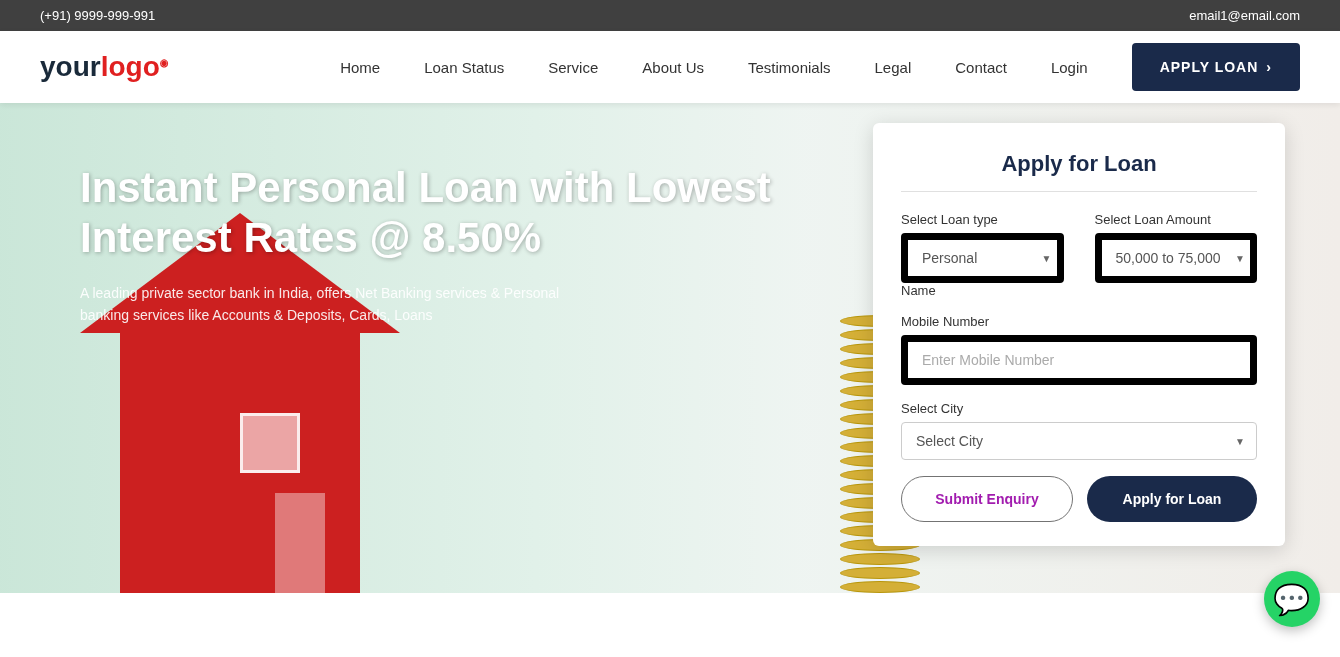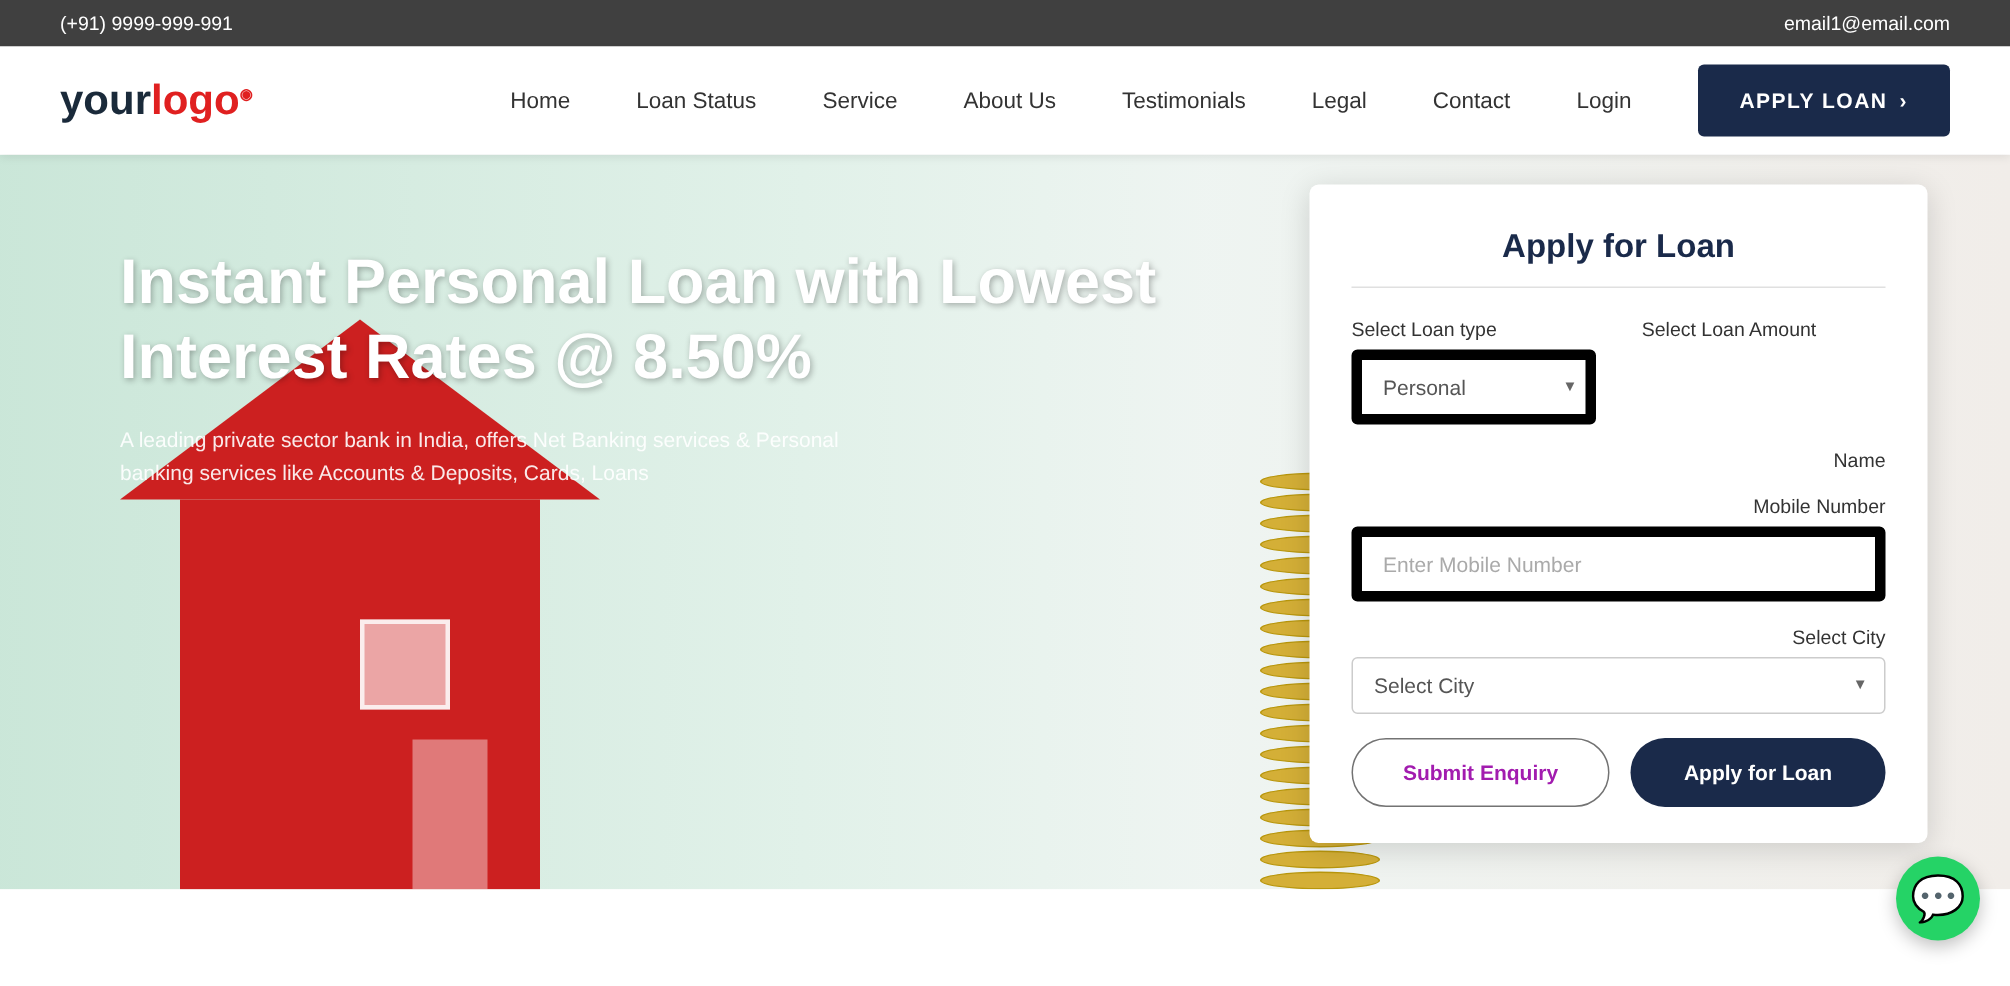--- a/index.html
+++ b/index.html
@@ -185,21 +185,20 @@
       font-size: 22px;
       font-weight: 700;
       color: #1a2a4a;
       margin-bottom: 20px;
       padding-bottom: 14px;
       border-bottom: 1px solid #e0e0e0;
     }
     .form-row {
       display: flex;
       gap: 31px;
-      margin-bottom: 16px;
     }
     .form-group {
       flex: 1;
       display: flex;
       flex-direction: column;
     }
     .form-group label {
       font-size: 13px;
       color: #333;
       margin-bottom: 6px;
@@ -234,21 +233,20 @@
     }
     .form-group-full {
       margin-bottom: 16px;
     }
     .form-group-full label {
       font-size: 13px;
       color: #333;
       margin-bottom: 6px;
       display: block;
       font-weight: 500;
-      text-align: right;
     }
     .city-select {
       width: 100%;
       padding: 10px 14px;
       border: 1px solid #ccc;
       border-radius: 4px;
       font-size: 14px;
       color: #555;
       background: #fff;
       appearance: none;
@@ -400,20 +398,27 @@
             <option value="personal" selected="">Personal</option>
             <option value="home">Home</option>
             <option value="business">Business</option>
             <option value="education">Education</option>
             <option value="vehicle">Vehicle</option>
           </select>
         </div>
       </div>
       <div class="form-group">
         <label>Select Loan Amount</label>
+        <div class="select-wrapper">
+          <select class="form-select">
+            <option value="50000-75000" selected="">50,000 to 75,000</option>
+            <option value="75000-100000">75,000 to 1,00,000</option>
+            <option value="100000-200000">1,00,000 to 2,00,000</option>
+          </select>
+        </div>
       </div>
     </div>
 
     <div class="form-group-full">
       <label>Name</label>
     </div>
 
     <div class="form-group-full">
       <label>Mobile Number</label>
       <input class="form-input" type="tel" placeholder="Enter Mobile Number" style="">

